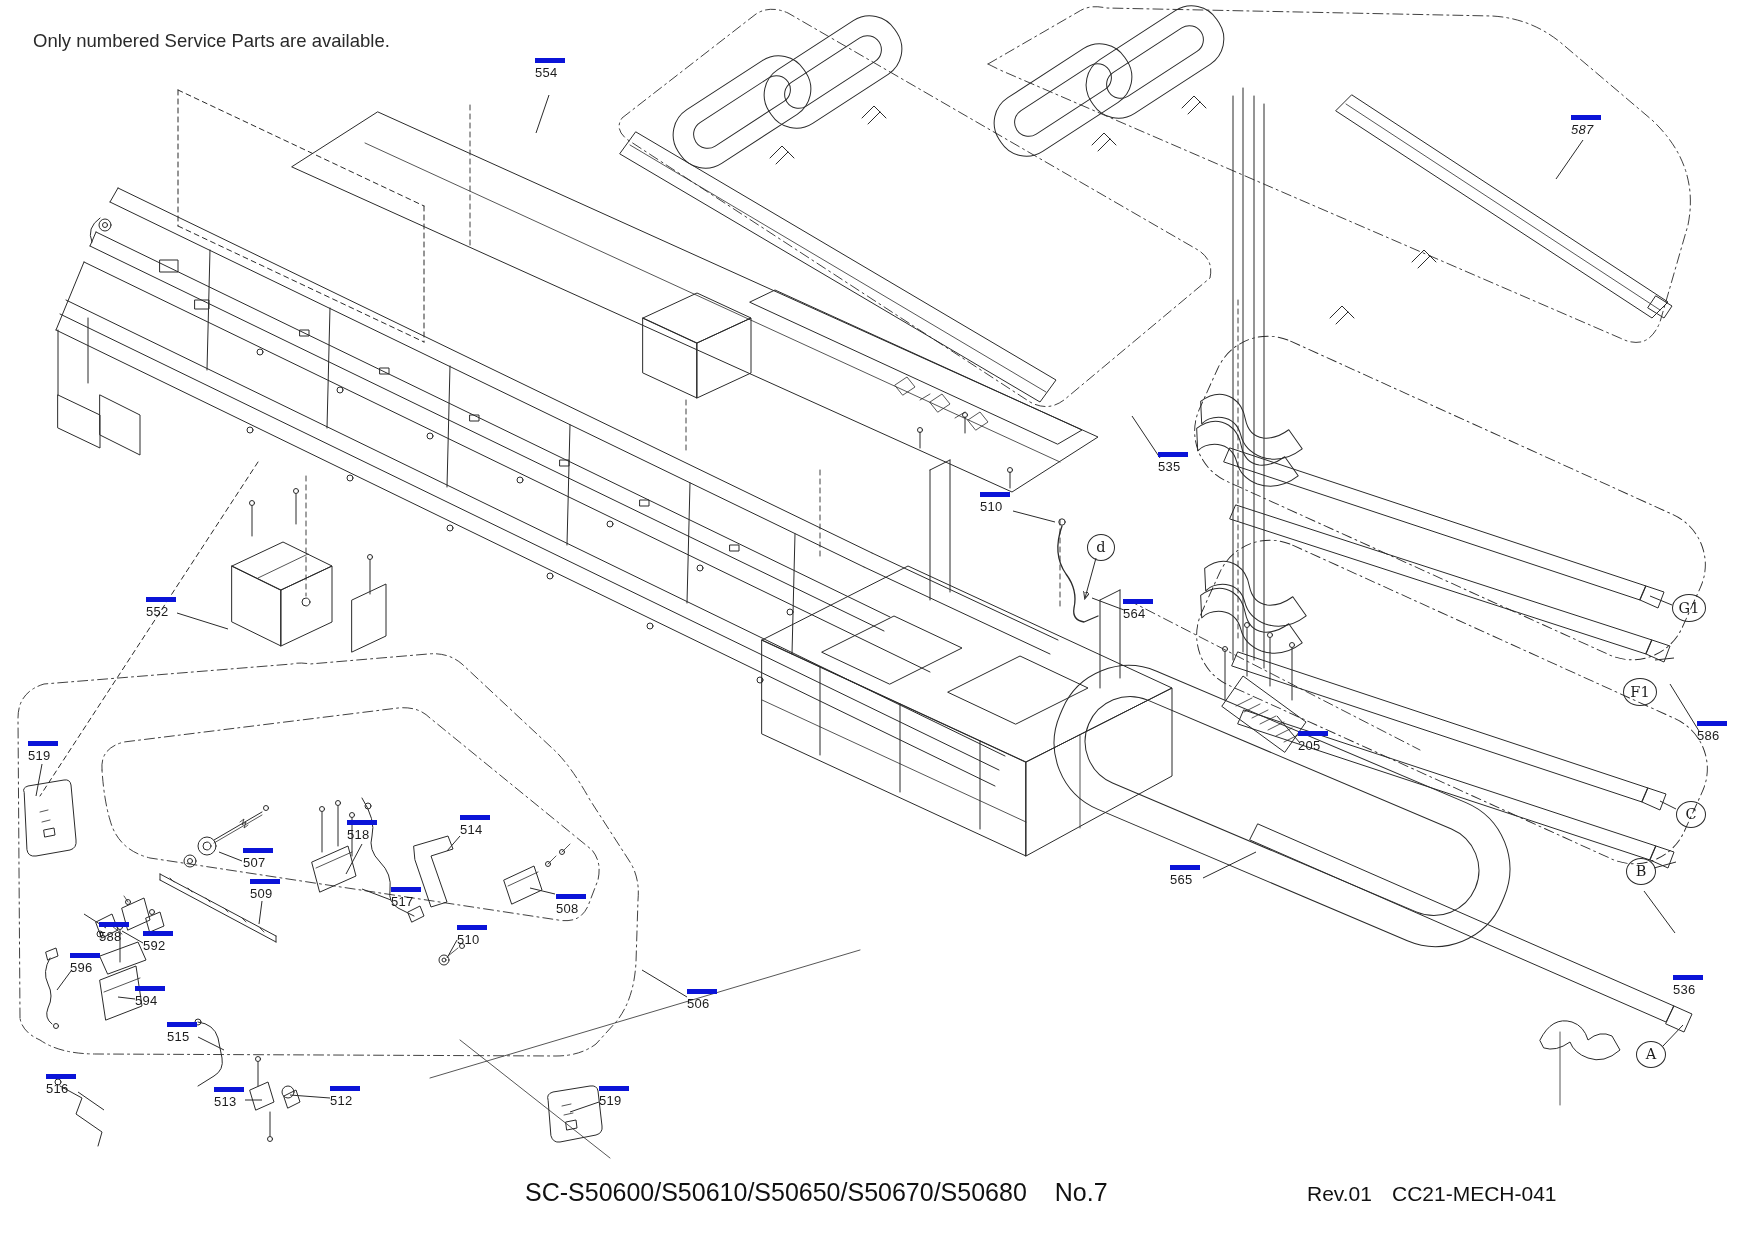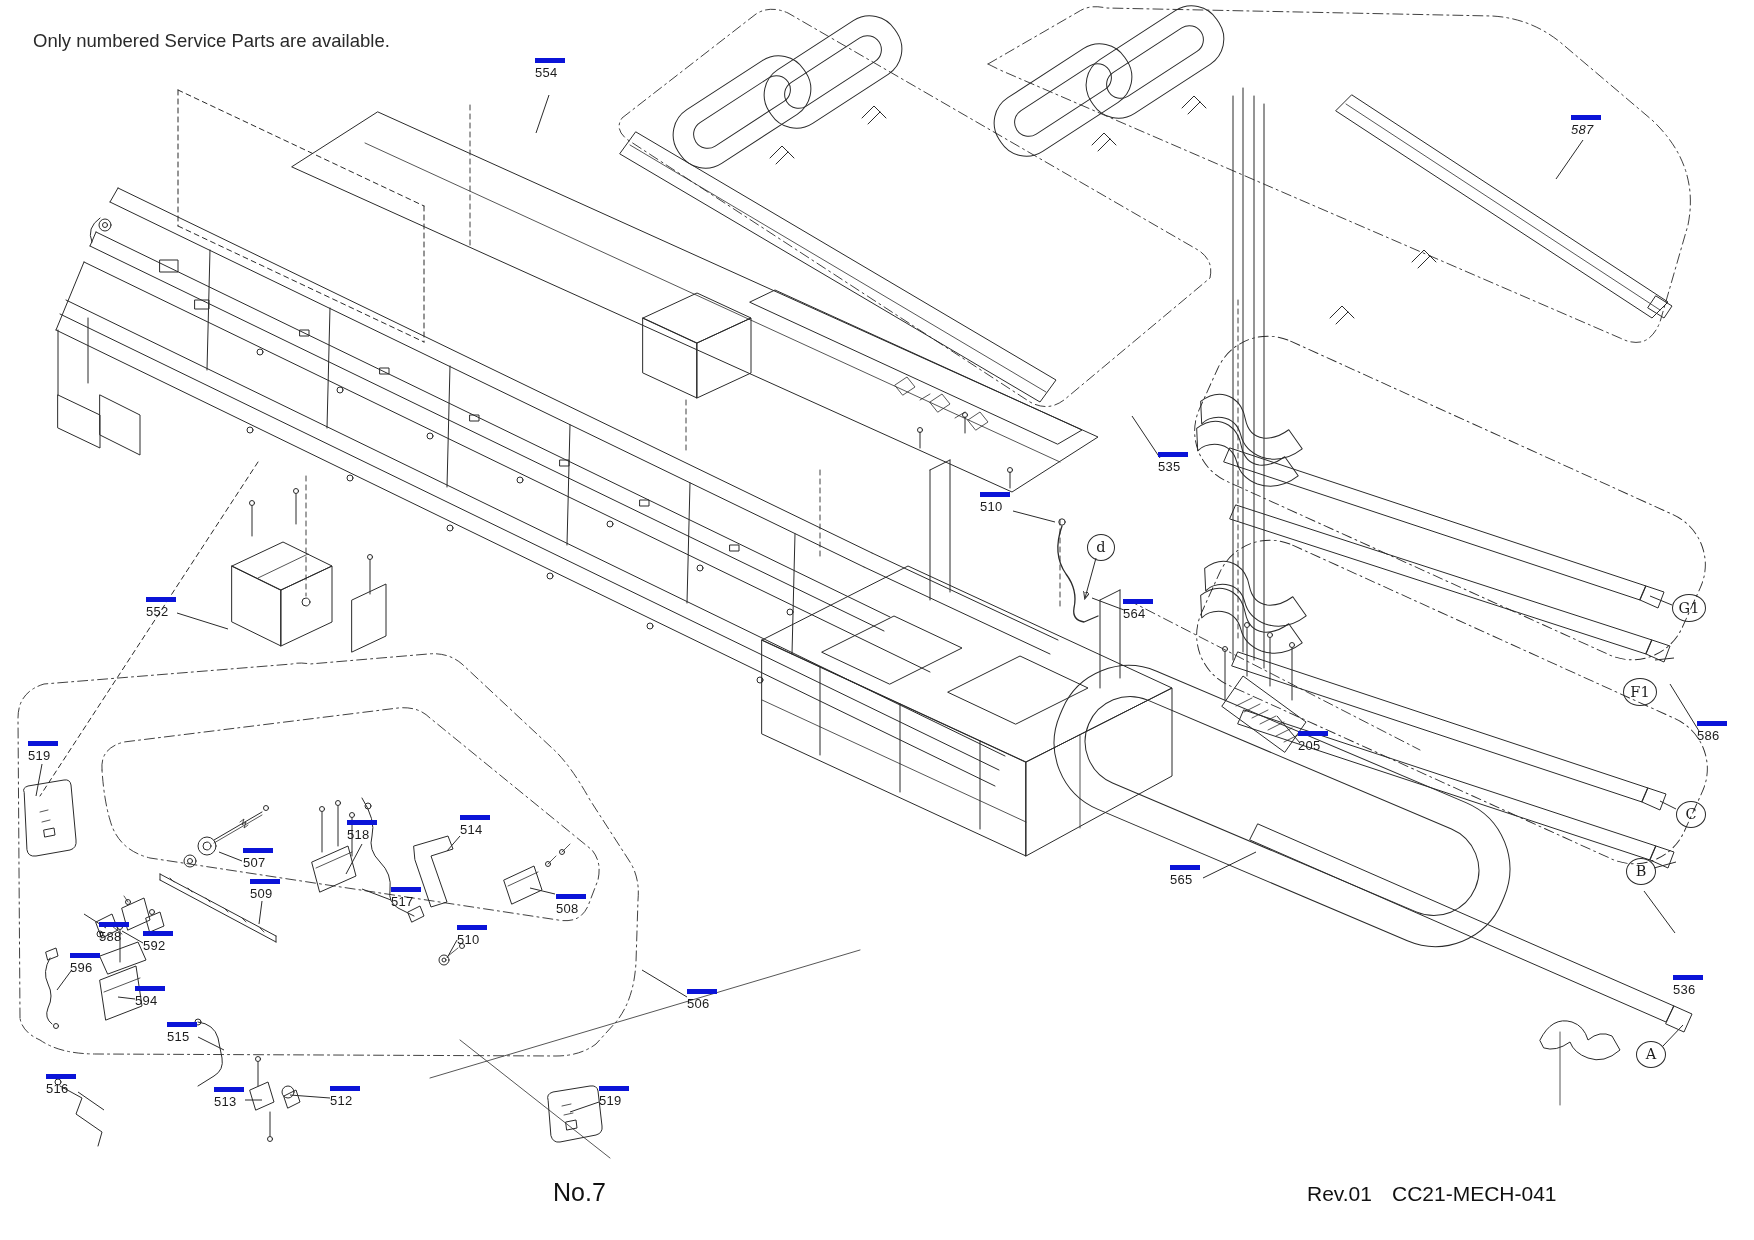--- a/index.html
+++ b/index.html
@@ -395,20 +395,21 @@
     <line x1="1672" y1="605" x2="1650" y2="596"></line>
     <line x1="1655" y1="660" x2="1674" y2="658"></line>
     <line x1="1676" y1="809" x2="1660" y2="801"></line>
     <line x1="1654" y1="868" x2="1676" y2="862"></line>
     <line x1="1663" y1="1046" x2="1683" y2="1025"></line>
   </svg>
 
 <div class="note" style="left:33px;top:30px;">Only numbered Service Parts are available.</div>
 
 <div class="footer" style="left:525px;top:1178px;display:flex;">
+  <span class="models">SC-S50600/S50610/S50650/S50670/S50680</span>
   <span class="no">No.7</span>
 </div>
 <div class="footer-right" style="left:1307px;top:1182px;display:flex;">
   <span>Rev.01</span>
   <span class="code">CC21-MECH-041</span>
 </div>
 
 <div id="callout-layer">
     <div class="callout" style="left: 535px; top: 58px;">
       <span class="bar" style="background: rgb(11, 20, 216);"></span>

